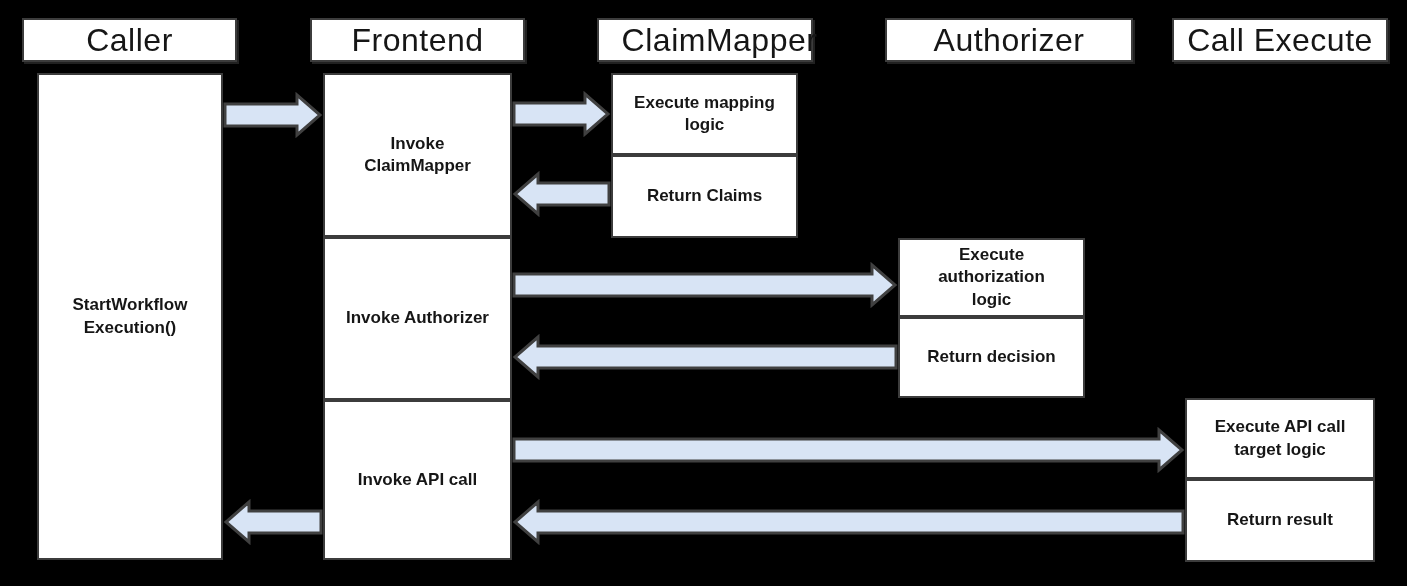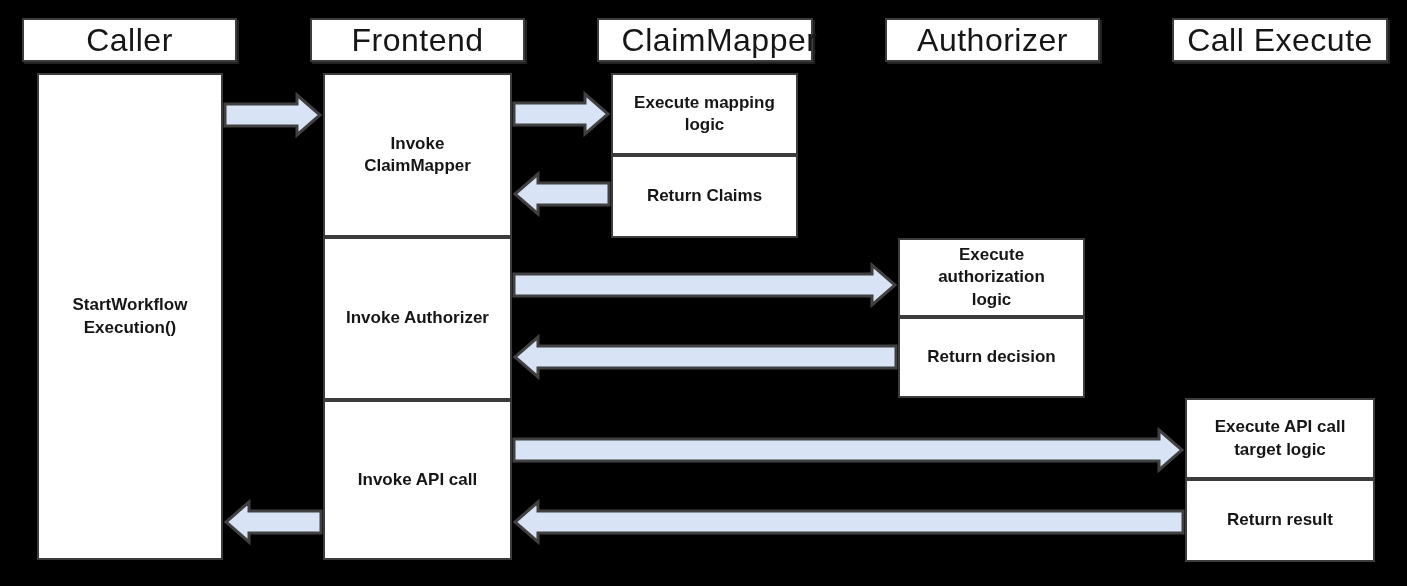--- a/index.html
+++ b/index.html
@@ -39,21 +39,21 @@
   .arrow-svg{position:absolute;display:block;}
 </style>
 </head>
 <body>
 
 <div class="canvas">
 
   <div class="hdr" style="left:22px;  top:18px; width:215px;">Caller</div>
   <div class="hdr" style="left:310px; top:18px; width:215px;">Frontend</div>
   <div class="hdr" style="left:597px; top:18px; width:216px;padding-left:29px;">ClaimMapper</div>
-  <div class="hdr" style="left:885px; top:18px; width:215px;">Authorizer</div>
+  <div class="hdr" style="left:885px; top:18px; width:248px;">Authorizer</div>
   <div class="hdr" style="left:1172px;top:18px; width:216px;">Call Execute</div>
 
   <div class="act" style="left:37px; top:73px; width:186px; height:487px;padding-left:16px;">StartWorkflow Execution()</div>
 
   <div class="act" style="left:323px; top:73px;  width:189px; height:164px;">Invoke ClaimMapper</div>
   <div class="act" style="left:323px; top:237px; width:189px; height:163px;">Invoke Authorizer</div>
   <div class="act" style="left:323px; top:400px; width:189px; height:160px;">Invoke API call</div>
 
   <div class="act" style="left:611px; top:73px;  width:187px; height:82px;">Execute mapping logic</div>
   <div class="act" style="left:611px; top:155px; width:187px; height:83px;">Return Claims</div>

